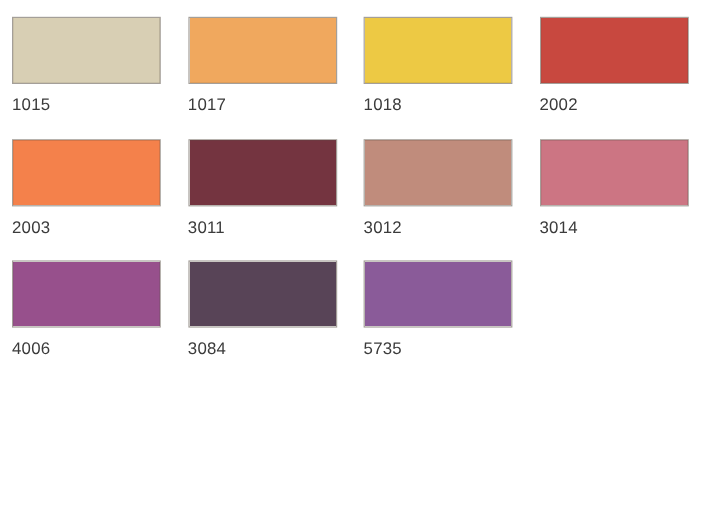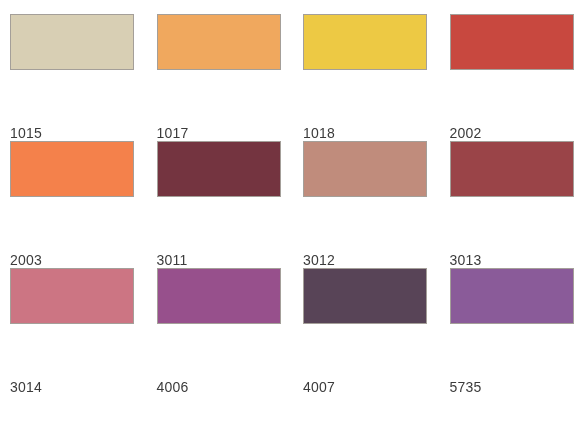--- a/index.html
+++ b/index.html
@@ -23,21 +23,20 @@
     grid-template-columns: repeat(4, 1fr);
     grid-template-rows: repeat(4, 1fr);
     column-gap: 22px;
     row-gap: 0px;
   }
   .swatch-cell {
     display: flex;
     flex-direction: column;
     align-items: flex-start;
     justify-content: flex-start;
-    gap: 46px;
   }
   .swatch-chip {
     width: 124px;
     height: 56px;
     box-sizing: border-box;
     border: 1px solid rgba(90, 80, 70, 0.55);
     background-clip: padding-box;
   }
   .swatch-label {
     margin-top: 9px;
@@ -84,39 +83,35 @@
   <div class="swatch-cell">
     <div class="swatch-chip" style="background-color: rgb(116, 52, 64);"></div>
     <div class="swatch-label" style="color: rgb(59, 59, 59);">3011</div>
   </div>
 
   <div class="swatch-cell">
     <div class="swatch-chip" style="background-color: rgb(192, 140, 124);"></div>
     <div class="swatch-label" style="color: rgb(59, 59, 59);">3012</div>
   </div>
 
-  <div class="swatch-cell">
-    <div class="swatch-chip" style="background-color: rgb(154, 68, 72);"></div>
-    <div class="swatch-label" style="color: rgb(59, 59, 59);">3013</div>
-  </div>
 
   <div class="swatch-cell">
     <div class="swatch-chip" style="background-color: rgb(204, 117, 131);"></div>
     <div class="swatch-label" style="color: rgb(59, 59, 59);">3014</div>
   </div>
 
 
   <div class="swatch-cell">
     <div class="swatch-chip" style="background-color: rgb(151, 80, 140);"></div>
     <div class="swatch-label" style="color: rgb(59, 59, 59);">4006</div>
   </div>
 
   <div class="swatch-cell">
     <div class="swatch-chip" style="background-color: rgb(88, 68, 87);"></div>
-    <div class="swatch-label" style="color: rgb(59, 59, 59);">4007</div>
+    <div class="swatch-label" style="color: rgb(59, 59, 59);">3084</div>
   </div>
 
   <div class="swatch-cell">
     <div class="swatch-chip" style="background-color: rgb(138, 91, 153);"></div>
     <div class="swatch-label" style="color: rgb(59, 59, 59);">5735</div>
   </div>
 
 </div>
 
 </body></html>

